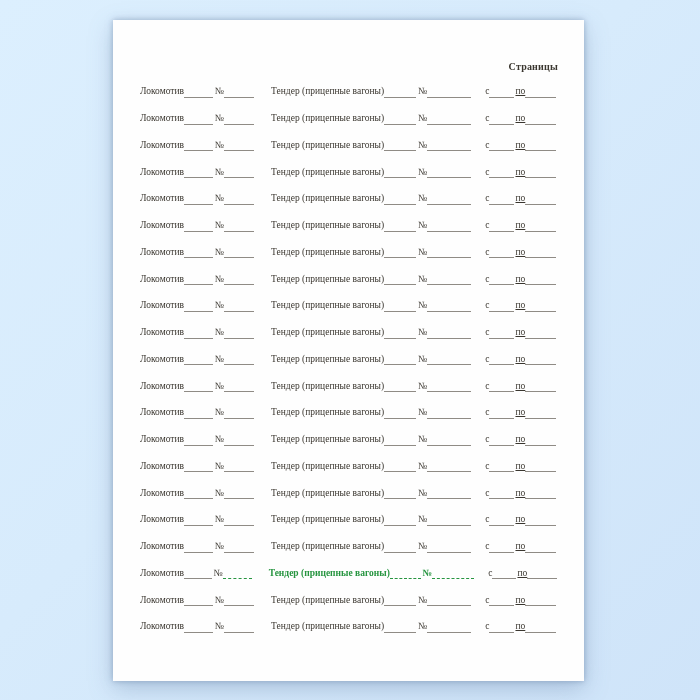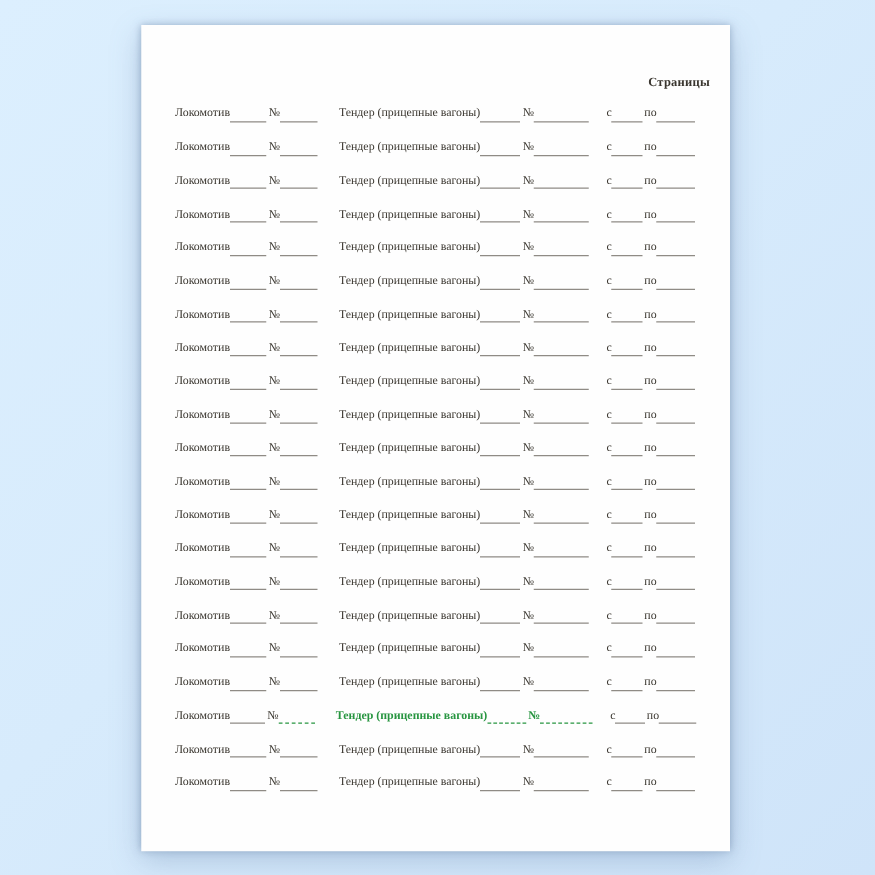--- a/index.html
+++ b/index.html
@@ -16,21 +16,21 @@
   .canvas{
     position:relative;width:700px;height:700px;
     background:linear-gradient(135deg,#dceffe 0%,#d7ebfc 45%,#cfe4f9 100%);
   }
   .sheet{
     position:absolute;left:113px;top:20px;width:471px;height:661px;
     background:#fefefe;
     box-shadow:0 0 6px rgba(100,125,160,.55), 0 8px 22px rgba(100,130,170,.35);
   }
   .page-title{
-    position:absolute;top:41px;right:16px;
+    position:absolute;top:41px;right:26px;
     font-size:10px;font-weight:bold;color:var(--text);
     letter-spacing:.2px;
   }
   .rows{
     position:absolute;left:27px;top:51px;width:417px;text-align:center;
   }
   .row{
     height:26.75px;
     display:flex;align-items:flex-end;
     font-size:9.5px;color:var(--text);white-space:nowrap;
@@ -42,21 +42,21 @@
   }
   .b1{width:29px;}
   .b2{width:30px;}
   .b3{width:32px;}
   .b4{width:44px;}
   .b5{width:25px;}
   .b6{width:31px;}
   .n1,.n2{margin-left:2px;}
   .tender{margin-left:17px;}
   .from{margin-left:14px;}
-  .to{margin-left:1px;}
+  .to{margin-left:1px;text-decoration:underline;}
   
   .row.hl .b2,.row.hl .b3,.row.hl .b4{
     border-bottom:1px dashed var(--hl);
   }
   .row.hl .tender,.row.hl .n2{
     color:var(--hl);font-weight:600;
   }
 </style>
 </head>
 <body>

